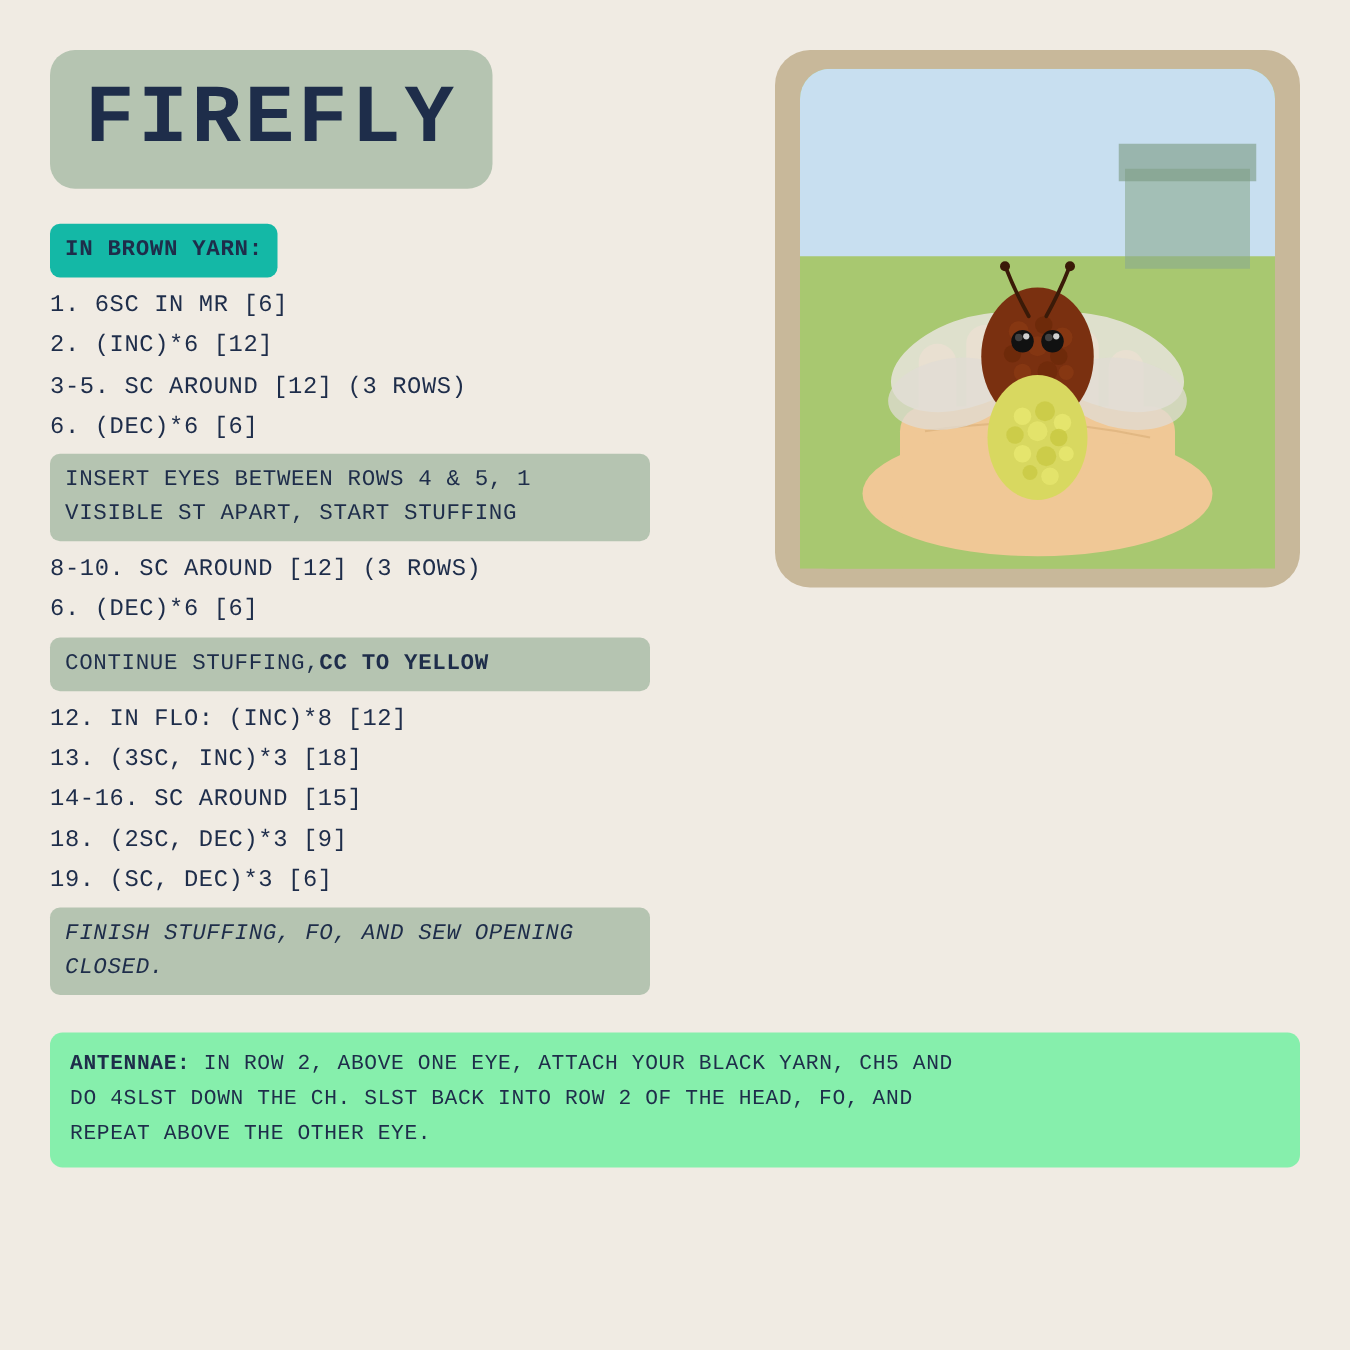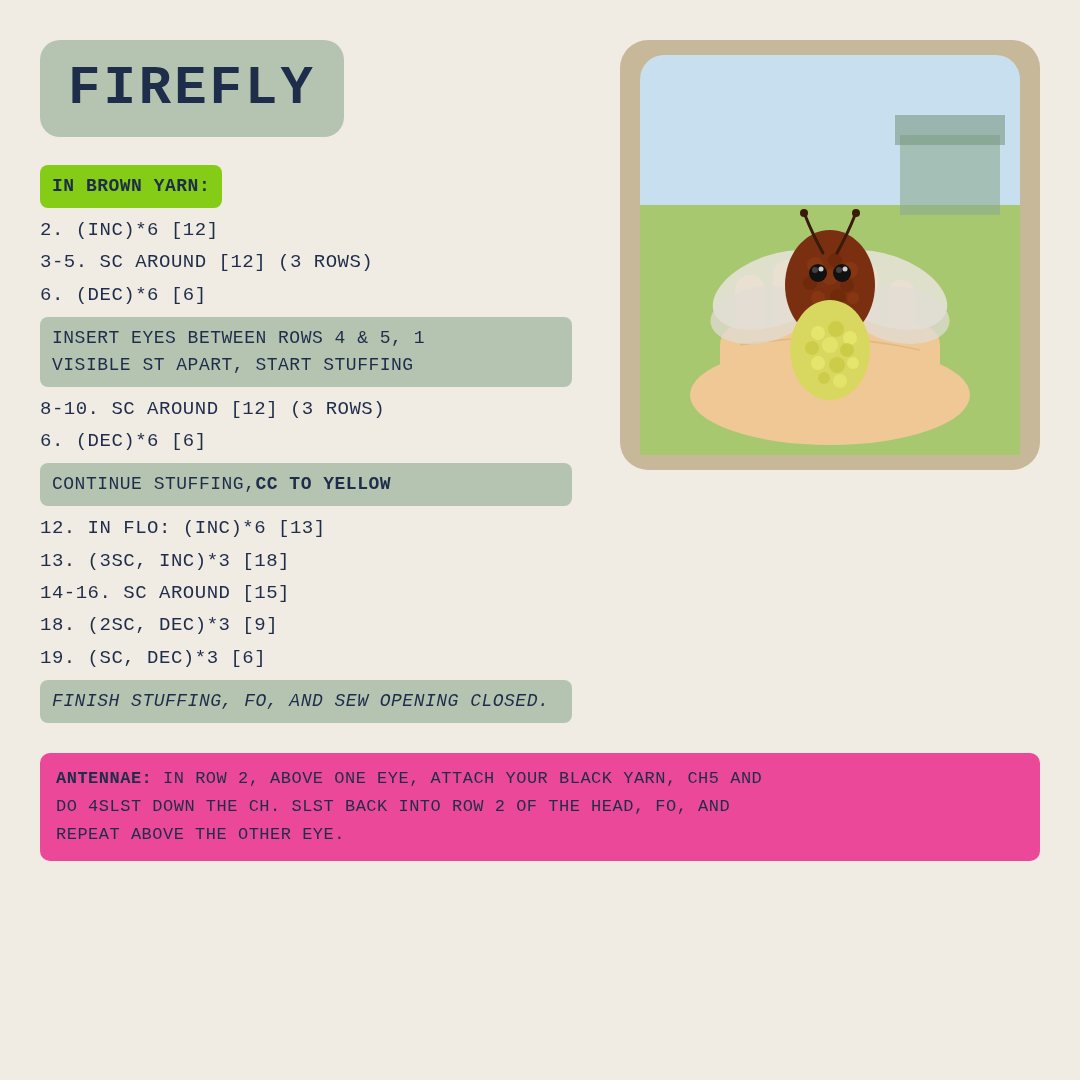--- a/index.html
+++ b/index.html
@@ -40,21 +40,21 @@
     .title-box {
       background-color: #b5c4b1;
       border-radius: 20px;
       padding: 18px 28px;
       display: inline-block;
       margin-bottom: 22px;
       width: fit-content;
     }
 
     .title-text {
-      font-size: 54px;
+      font-size: 66px;
       font-weight: 900;
       color: #1e2d4a;
       font-family: 'Courier New', Courier, monospace;
       letter-spacing: 3px;
       text-transform: uppercase;
     }
 
     .photo-container {
       width: 420px;
       min-width: 420px;
@@ -74,36 +74,36 @@
       height: 400px;
     }
 
     .instructions-section {
       display: flex;
       flex-direction: column;
       gap: 0;
     }
 
     .highlight-box {
-      background-color: #84cc16;
+      background-color: #14b8a6;
       border-radius: 8px;
       padding: 8px 12px;
       margin: 6px 0;
       display: inline-block;
       width: fit-content;
       max-width: 580px;
     }
 
     .highlight-box-full {
       background-color: #b5c4b1;
       border-radius: 8px;
       padding: 8px 12px;
       margin: 6px 0;
       display: block;
-      width: 532px;
+      width: 480px;
     }
 
     .instruction-line {
       font-size: 19px;
       color: #1e2d4a;
       line-height: 1.7;
       padding: 1px 0;
       font-family: 'Courier New', Courier, monospace;
       letter-spacing: 0.5px;
     }
@@ -119,21 +119,21 @@
     .bold-text {
       font-weight: 900;
       font-size: 18px;
     }
 
     .bottom-section {
       margin-top: 8px;
     }
 
     .antennae-box {
-      background-color: #ec4899;
+      background-color: #86efac;
       border-radius: 10px;
       padding: 12px 16px;
       width: 100%;
     }
 
     .antennae-text {
       font-size: 17px;
       color: #1e2d4a;
       font-family: 'Courier New', Courier, monospace;
       letter-spacing: 0.5px;
@@ -156,20 +156,23 @@
         <span class="title-text">FIREFLY</span>
       </div>
 
       <div class="instructions-section">
 
         <div class="highlight-box">
           <span class="instruction-highlight bold-text">IN BROWN YARN:</span>
         </div>
 
         <div>
+          <span class="instruction-line">1.  6SC IN MR [6]</span>
+        </div>
+        <div>
           <span class="instruction-line">2.  (INC)*6  [12]</span>
         </div>
         <div>
           <span class="instruction-line">3-5.  SC AROUND [12] (3 ROWS)</span>
         </div>
         <div>
           <span class="instruction-line">6.  (DEC)*6  [6]</span>
         </div>
 
         <div class="highlight-box-full">
@@ -183,21 +186,21 @@
         <div>
           <span class="instruction-line">6.  (DEC)*6  [6]</span>
         </div>
 
         <div class="highlight-box-full" style="display:flex; align-items:center;">
           <span class="instruction-highlight">CONTINUE STUFFING,  </span>
             <span class="instruction-highlight bold-text">CC TO YELLOW</span>
         </div>
 
         <div>
-          <span class="instruction-line">12.  IN FLO: (INC)*6 [13]</span>
+          <span class="instruction-line">12.  IN FLO: (INC)*8 [12]</span>
         </div>
         <div>
           <span class="instruction-line">13.  (3SC, INC)*3 [18]</span>
         </div>
         <div>
           <span class="instruction-line">14-16. SC AROUND [15]</span>
         </div>
         <div>
           <span class="instruction-line">18.  (2SC, DEC)*3 [9]</span>
         </div>

